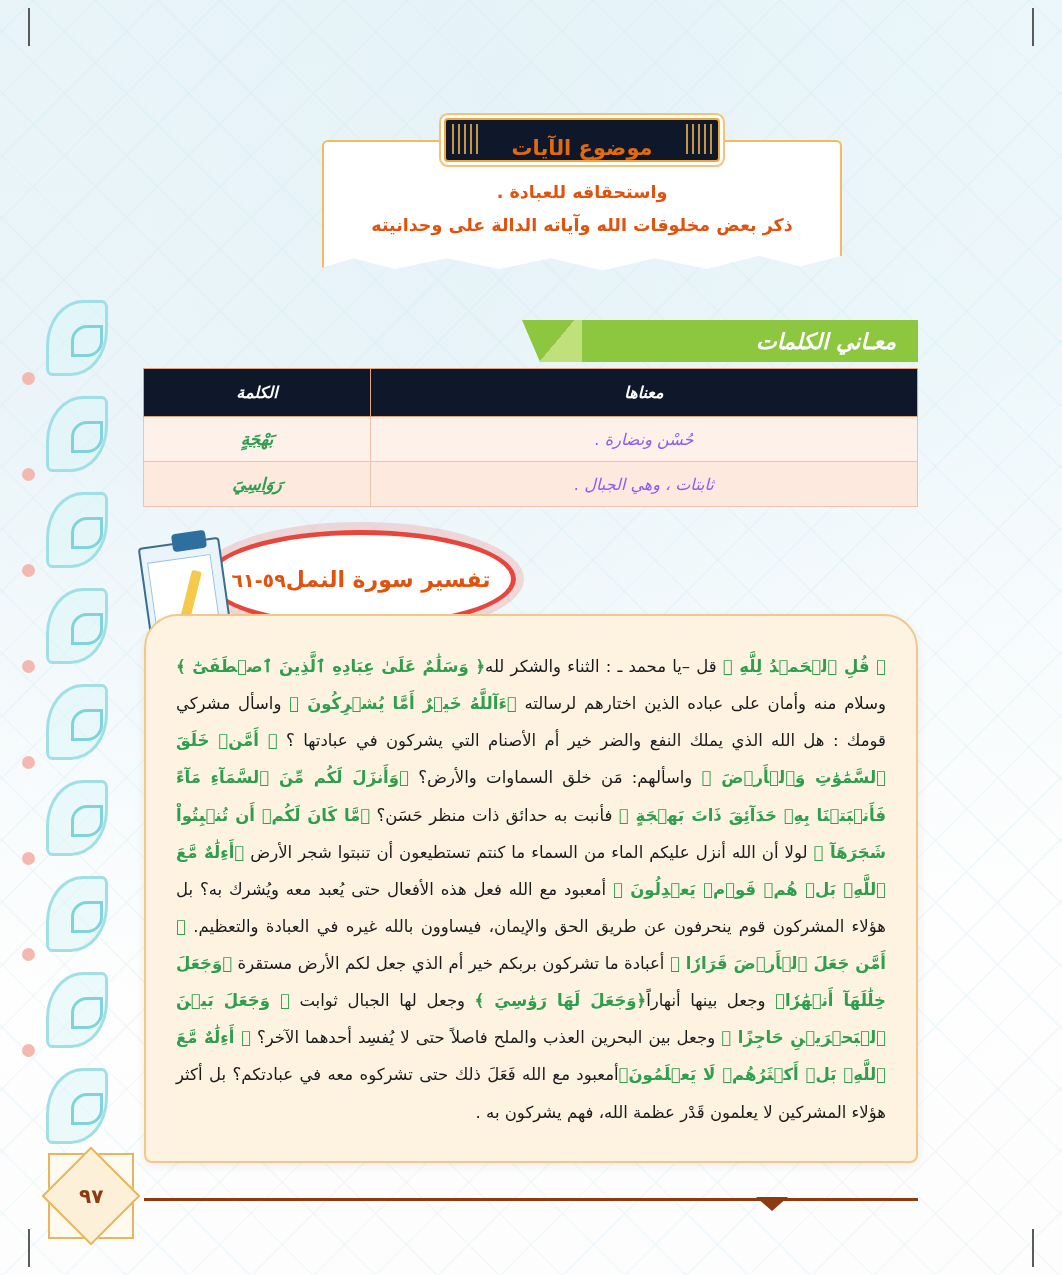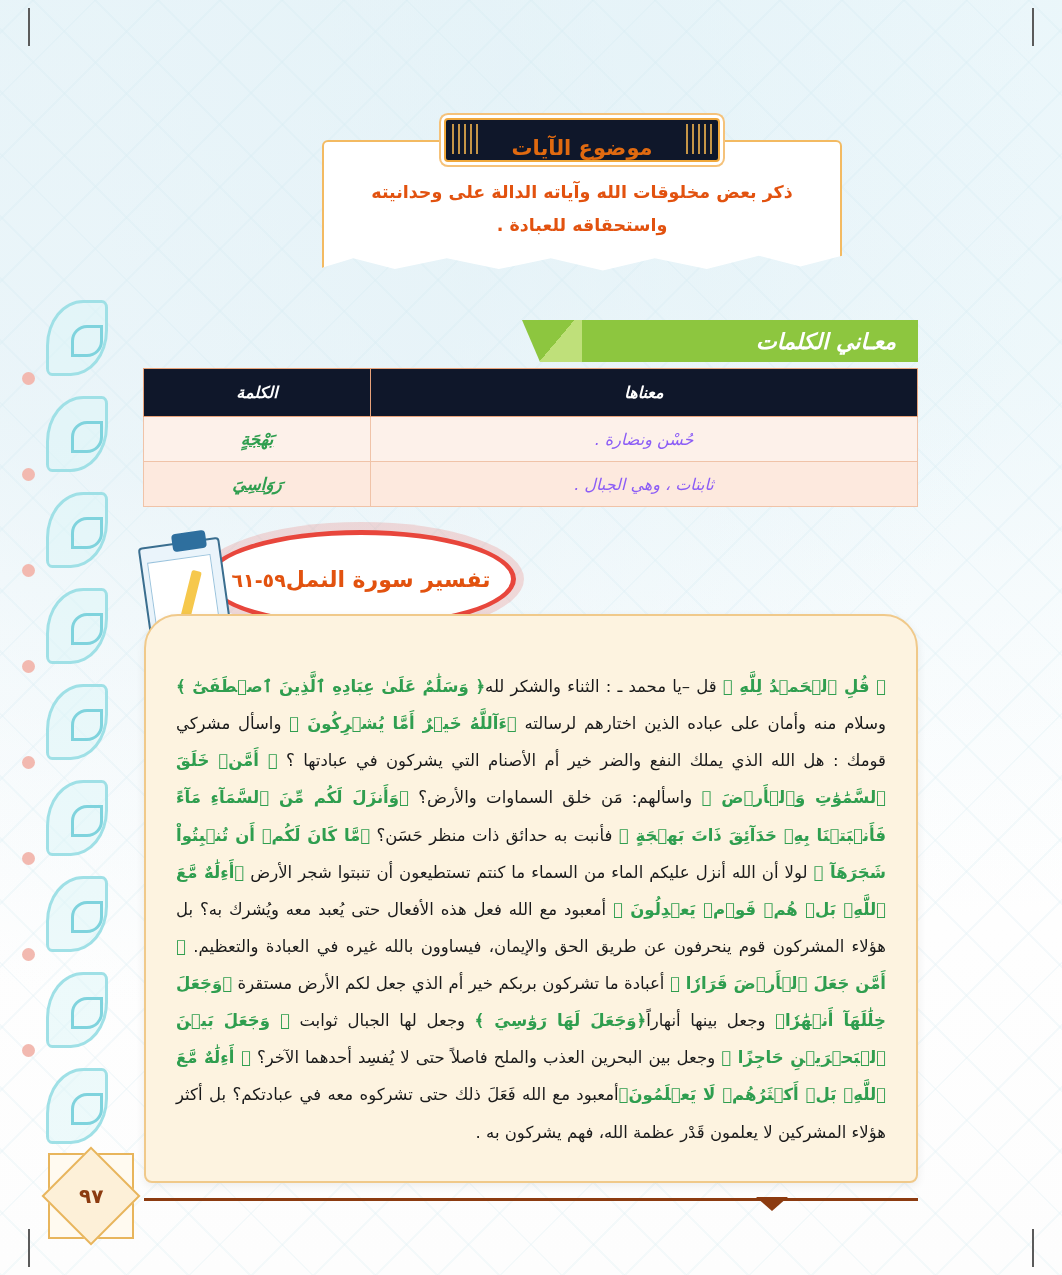--- a/index.html
+++ b/index.html
@@ -149,21 +149,21 @@
   .cb-pencil{
     position:absolute;left:54px;top:46px;width:10px;height:66px;
     background:linear-gradient(180deg,#f6c84c 0 78%,#f2a06a 78% 90%,#6b3f2a 90% 100%);
     transform:rotate(14deg);border-radius:2px;
   }
   
   .tafsir-panel{
     position:absolute;right:144px;left:144px;top:614px;
     background:#fdf3e0;border:2px solid #f0c98a;
     border-radius:34px 34px 8px 8px;
-    padding:52px 30px 30px;
+    padding:32px 30px 30px;
     box-shadow:0 3px 10px rgba(0,0,0,.07);
   }
   .tafsir-text{
     margin:0;text-align:justify;line-height:2.25;font-size:16.5px;color:#1a1a1a;
     font-family:"DejaVu Sans", sans-serif;
   }
   .q{color:#2f9e4f;font-weight:bold;}
   
   .footer-rule{
     position:absolute;left:144px;right:144px;bottom:74px;height:3px;background:#8c3b10;
@@ -234,22 +234,22 @@
   <div class="dot" style="top:552px;"></div>
   <div class="dot" style="top:648px;"></div>
   <div class="dot" style="top:744px;"></div>
 </div>
 
 <div class="topic-wrap">
   <div class="topic-title">
     <span>موضوع الآيات</span>
   </div>
   <div class="topic-body">
+    <p>واستحقاقه للعبادة .</p>
     <p>ذكر بعض مخلوقات الله وآياته الدالة على وحدانيته</p>
-    <p>واستحقاقه للعبادة .</p>
   </div>
 </div>
 
 <div class="meanings">
   <div class="meanings-header">
     <span>معـاني الكلمات</span>
   </div>
   <table class="mtable">
     <thead>
       <tr>

